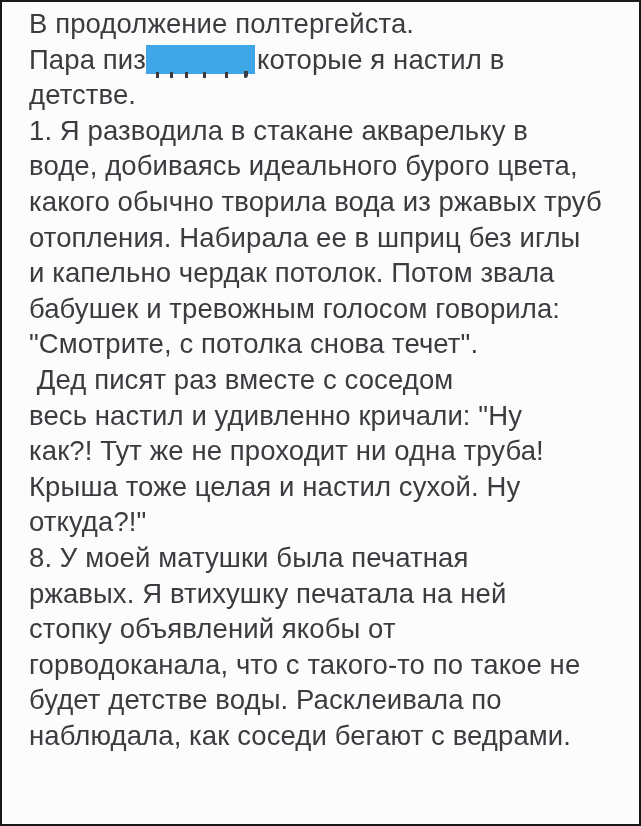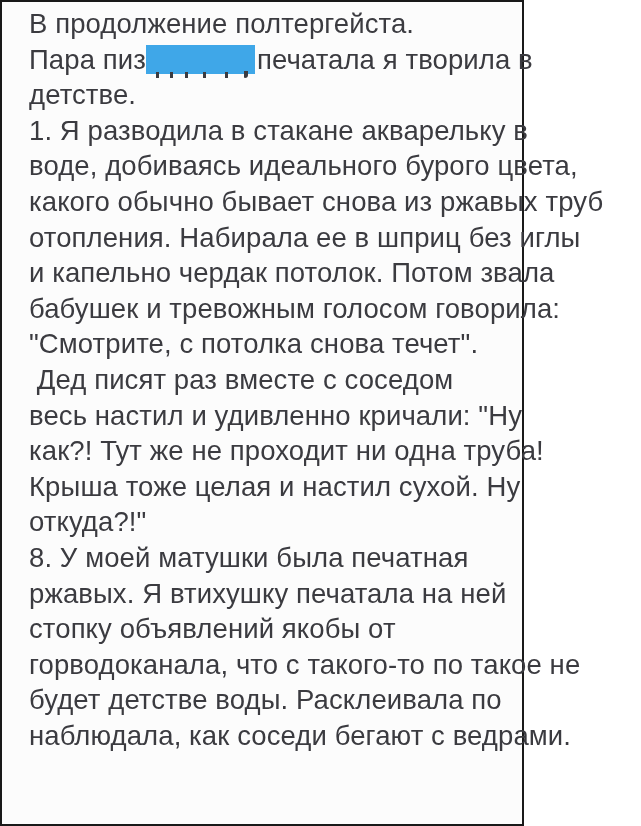--- a/index.html
+++ b/index.html
@@ -7,21 +7,21 @@
     padding: 0;
   }
   body {
     width: 641px;
     height: 826px;
     overflow: hidden;
     background: #ffffff;
   }
   .screenshot {
     box-sizing: border-box;
-    width: 524px;
+    width: 641px;
     height: 826px;
     border: 2px solid #191919;
     background: #fcfcfc;
     padding: 4px 10px 0 27px;
     font-family: "Liberation Sans", "DejaVu Sans", sans-serif;
     font-size: 27.5px;
     font-weight: 400;
     color: #3b3b40;
     letter-spacing: 0.1px;
   }
@@ -52,25 +52,25 @@
   .censor i.tick-4 { left: 57px; }
   .censor i.tick-5 { left: 79px; }
   .censor i.tick-6 { left: 98px; width: 4px; height: 7px; border-radius: 0 0 3px 1px; }
 </style>
 </head>
 <body>
 
 <div class="screenshot">
   <div id="post-body" style="color: rgb(59, 59, 64);">
       <div class="line"><span>В продолжение полтергейста.</span></div>
-      <div class="line"><span>Пара пиз</span><span class="censor" style="background: rgb(63, 167, 232);"><i class="tick-1"></i><i class="tick-2"></i><i class="tick-3"></i><i class="tick-4"></i><i class="tick-5"></i><i class="tick-6"></i></span><span>печатала я творила в</span></div>
+      <div class="line"><span>Пара пиз</span><span class="censor" style="background: rgb(63, 167, 232);"><i class="tick-1"></i><i class="tick-2"></i><i class="tick-3"></i><i class="tick-4"></i><i class="tick-5"></i><i class="tick-6"></i></span><span>которые я настил в</span></div>
       <div class="line"><span>детстве.</span></div>
       <div class="line"><span>1. Я разводила в стакане акварельку в</span></div>
       <div class="line"><span>воде, добиваясь идеального бурого цвета,</span></div>
-      <div class="line"><span>какого обычно бывает снова из ржавых труб</span></div>
+      <div class="line"><span>какого обычно творила вода из ржавых труб</span></div>
       <div class="line"><span>отопления. Набирала ее в шприц без иглы</span></div>
       <div class="line"><span>и капельно чердак потолок. Потом звала</span></div>
       <div class="line"><span>бабушек и тревожным голосом говорила:</span></div>
       <div class="line"><span>"Смотрите, с потолка снова течет".</span></div>
       <div class="line"><span>&nbsp;Дед писят раз вместе с соседом</span></div>
       <div class="line"><span>весь настил и удивленно кричали: "Ну</span></div>
       <div class="line"><span>как?! Тут же не проходит ни одна труба!</span></div>
       <div class="line"><span>Крыша тоже целая и настил сухой. Ну</span></div>
       <div class="line"><span>откуда?!"</span></div>
       <div class="line"><span>8. У моей матушки была печатная</span></div>

